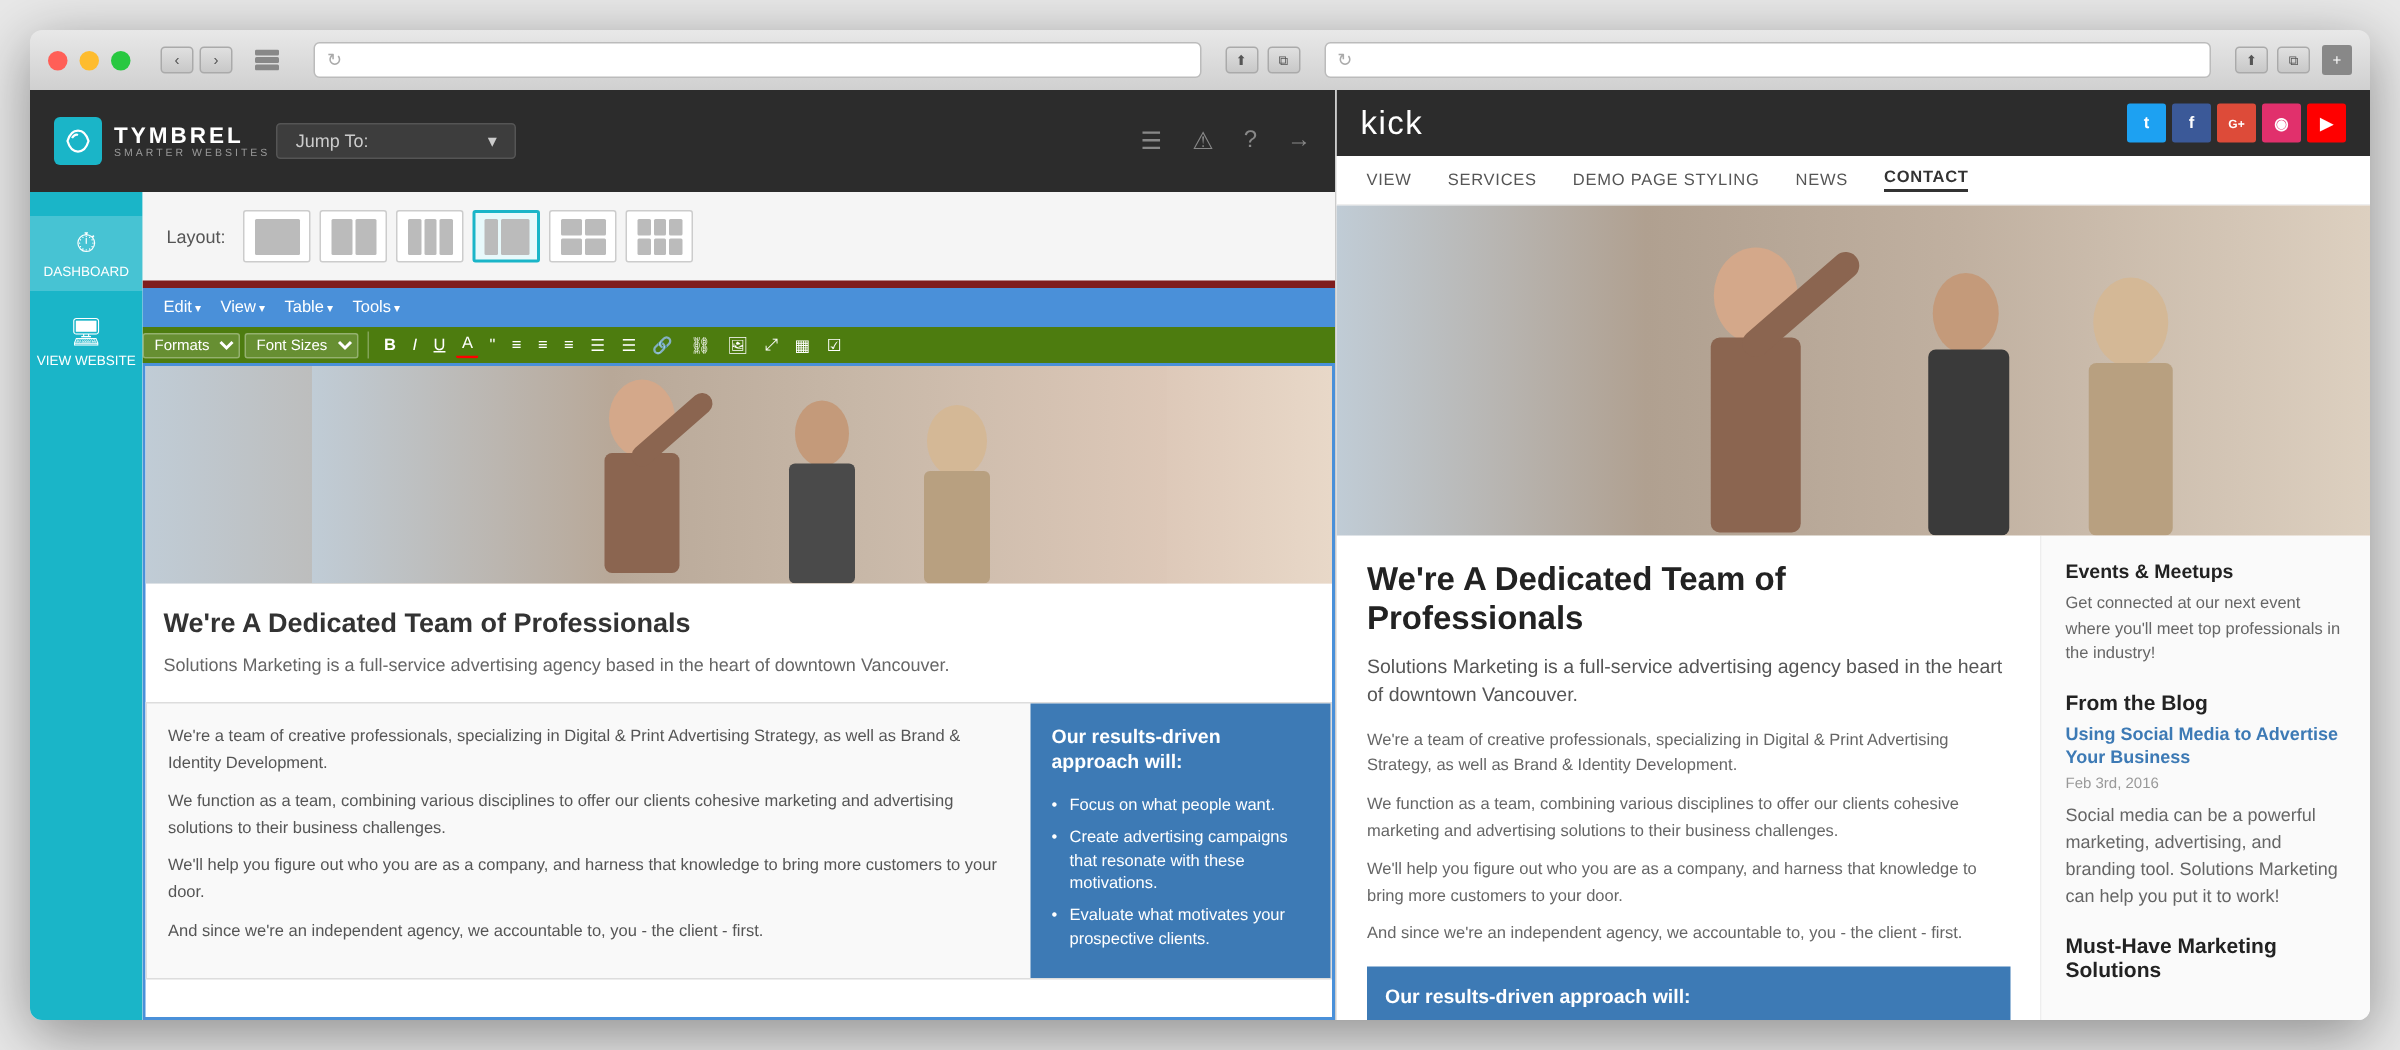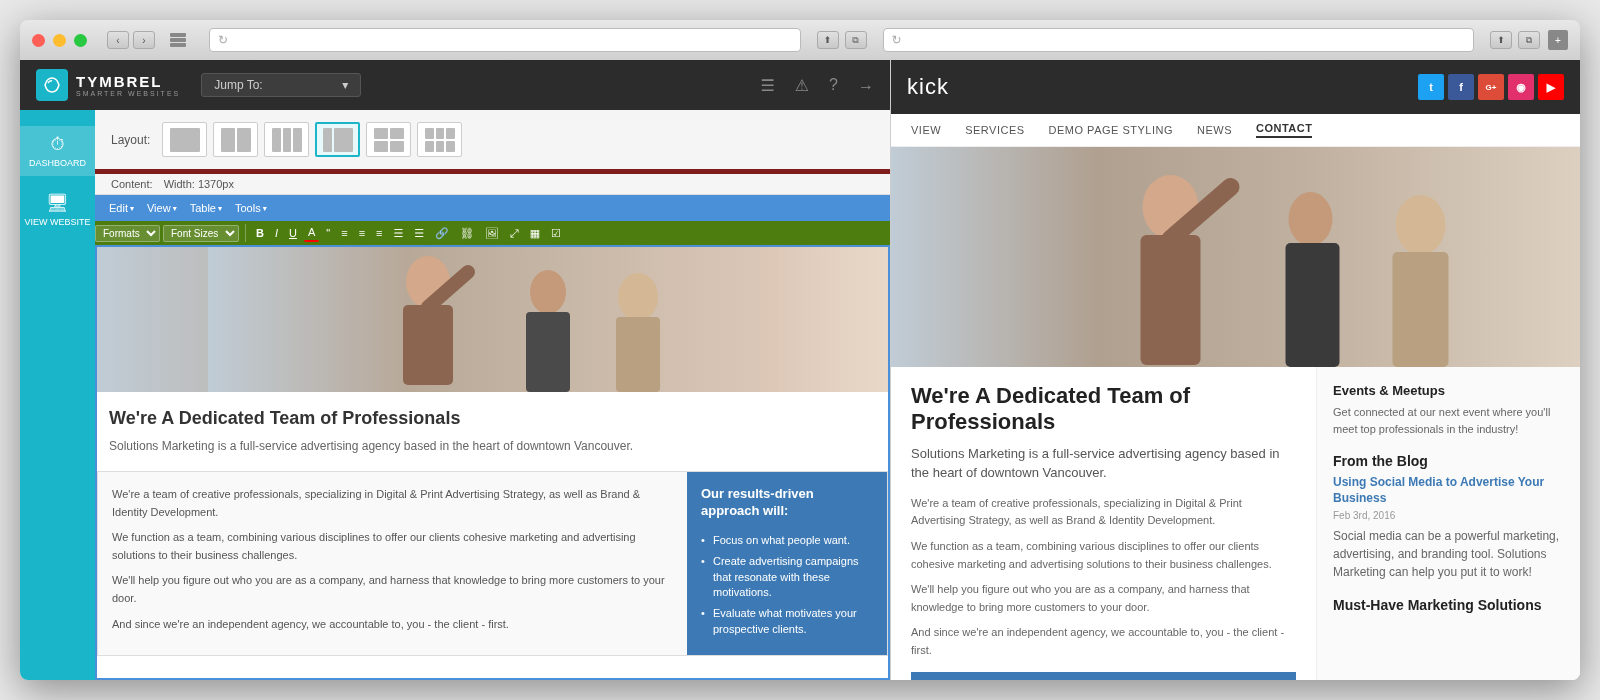--- a/index.html
+++ b/index.html
@@ -17,21 +17,21 @@
     .address-bar { flex: 1; background: white; border: 1px solid #bbb; border-radius: 4px; height: 24px; margin: 0 8px; display: flex; align-items: center; padding: 0 8px; font-size: 12px; color: #666; }
     .browser-action-btn { width: 22px; height: 18px; background: linear-gradient(to bottom, #e0e0e0, #c8c8c8); border: 1px solid #aaa; border-radius: 3px; display: flex; align-items: center; justify-content: center; font-size: 9px; color: #555; }
 
     
     .main-content { display: flex; flex: 1; overflow: hidden; }
 
     
     .cms-panel { width: 870px; display: flex; flex-direction: column; background: #f0f0f0; }
 
     
-    .cms-topbar { background: #2c2c2c; height: 50px; display: flex; align-items: center; padding: 0 16px; gap: 21px; }
+    .cms-topbar { background: #2c2c2c; height: 68px; display: flex; align-items: center; padding: 0 16px; gap: 4px; }
     .cms-logo { display: flex; align-items: center; gap: 8px; }
     .cms-logo-icon { width: 32px; height: 32px; background: #1ab5c8; border-radius: 4px; display: flex; align-items: center; justify-content: center; }
     .cms-logo-icon svg { width: 20px; height: 20px; }
     .cms-jump { background: #3d3d3d; border: 1px solid #555; border-radius: 3px; color: #ccc; padding: 4px 12px; font-size: 12px; display: flex; align-items: center; gap: 4px; cursor: pointer; min-width: 160px; }
     .cms-jump::after { content: '▾'; margin-left: auto; }
     .cms-topbar-icons { margin-left: auto; display: flex; gap: 20px; align-items: center; }
     .cms-topbar-icon { color: #888; font-size: 16px; cursor: pointer; }
 
     
     .cms-sidebar { width: 75px; background: #1ab5c8; display: flex; flex-direction: column; align-items: center; padding-top: 16px; gap: 8px; }
@@ -82,42 +82,42 @@
     .editor-bottom-left { flex: 1; padding: 14px; font-size: 11px; color: #555; line-height: 1.6; }
     .editor-bottom-left p { margin-bottom: 8px; }
     .editor-bottom-right { width: 200px; background: #3d7ab5; color: white; padding: 14px; font-size: 11px; }
     .editor-bottom-right h4 { font-size: 13px; font-weight: bold; margin-bottom: 10px; line-height: 1.3; }
     .bullet-list { list-style: none; padding: 0; }
     .bullet-list li { padding: 3px 0; padding-left: 12px; position: relative; font-size: 11px; line-height: 1.4; }
     .bullet-list li::before { content: '•'; position: absolute; left: 0; }
 
     
     .website-panel { flex: 1; background: white; overflow: hidden; display: flex; flex-direction: column; border-left: 1px solid #ccc; }
-    .website-topbar { background: #2c2c2c; height: 54px; display: flex; align-items: center; padding: 0 16px; gap: 8px; }
+    .website-topbar { background: #2c2c2c; height: 44px; display: flex; align-items: center; padding: 0 16px; gap: 8px; }
     .website-title { color: white; font-size: 22px; font-weight: 300; letter-spacing: 1px; }
     .website-social { margin-left: auto; display: flex; gap: 4px; }
     .social-btn { width: 26px; height: 26px; border-radius: 2px; display: flex; align-items: center; justify-content: center; font-size: 11px; color: white; font-weight: bold; cursor: pointer; }
     .social-tw { background: #1da1f2; }
     .social-fb { background: #3b5998; }
     .social-gp { background: #dd4b39; }
     .social-ig { background: #e1306c; }
     .social-yt { background: #ff0000; }
 
     
     .website-nav { background: white; padding: 8px 20px; display: flex; align-items: center; gap: 24px; border-bottom: 1px solid #eee; }
     .nav-item { font-size: 11px; color: #555; cursor: pointer; letter-spacing: 0.5px; }
     .nav-item.active { color: #333; font-weight: bold; border-bottom: 2px solid #333; padding-bottom: 2px; }
 
     
     .website-hero { height: 220px; background: linear-gradient(to right, #c8d0d8 0%, #c0b8a8 40%, #d0c0b0 70%, #e0d0c0 100%); position: relative; overflow: hidden; }
 
     
     .website-content { display: flex; flex: 1; overflow: hidden; }
     .website-main { flex: 1; padding: 16px 20px; overflow-y: auto; }
-    .website-sidebar { width: 264px; padding: 16px; background: #fafafa; border-left: 1px solid #eee; overflow-y: auto; }
+    .website-sidebar { width: 220px; padding: 16px; background: #fafafa; border-left: 1px solid #eee; overflow-y: auto; }
 
     .w-heading { font-size: 22px; font-weight: bold; color: #222; margin-bottom: 8px; line-height: 1.2; }
     .w-subheading { font-size: 13px; color: #555; margin-bottom: 12px; line-height: 1.5; }
     .w-body { font-size: 11px; color: #666; line-height: 1.6; margin-bottom: 8px; }
     .w-results-box { background: #3d7ab5; color: white; padding: 12px; margin-top: 12px; }
     .w-results-box h4 { font-size: 13px; font-weight: bold; margin-bottom: 8px; }
 
     
     .sidebar-widget { margin-bottom: 16px; }
     .sidebar-widget-title { font-size: 13px; font-weight: bold; color: #222; margin-bottom: 6px; }
@@ -252,24 +252,20 @@
                     <div class="layout-cell"></div>
                     <div class="layout-cell"></div>
                     <div class="layout-cell"></div>
                     <div class="layout-cell"></div>
                     <div class="layout-cell"></div>
                   </div>
               </div>
             </div>
           </div>
 
-          <div class="content-info-bar">
-            <span>Content:</span>
-            <span style="margin-left:8px;">Width: 1370px</span>
-          </div>
 
           <div class="editor-toolbar">
             <div class="toolbar-group">
               <button class="toolbar-btn">
                   <span>Edit</span>
                   <span class="arrow">▾</span>
                 </button>
               <button class="toolbar-btn">
                   <span>View</span>
                   <span class="arrow">▾</span>

